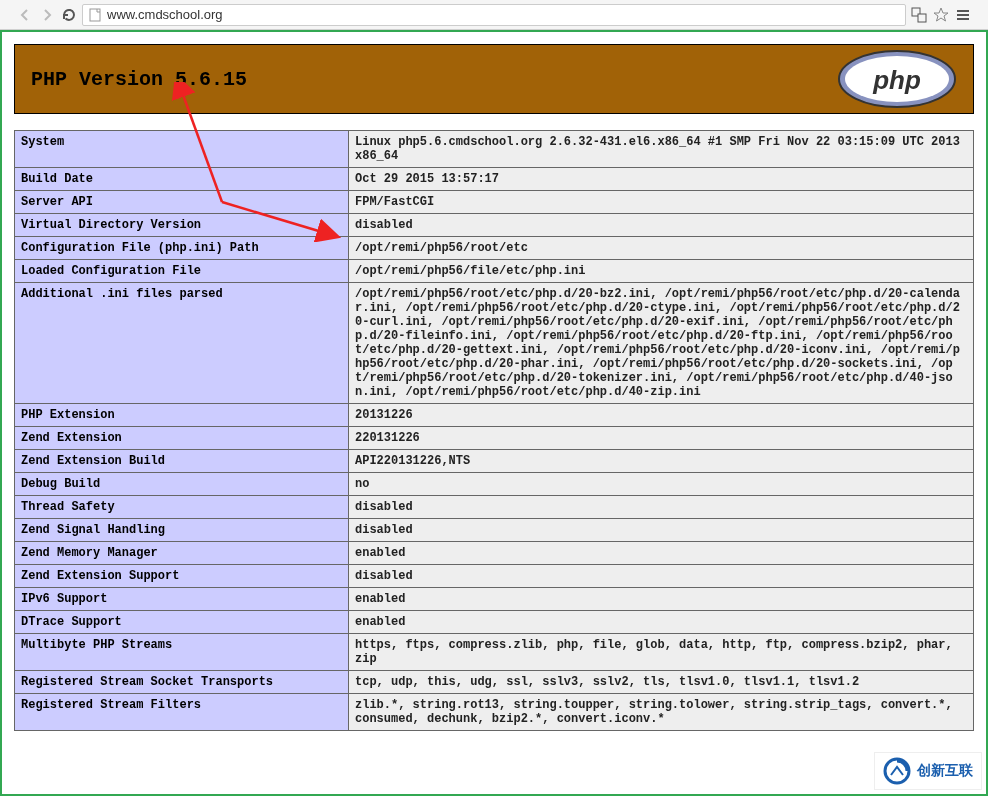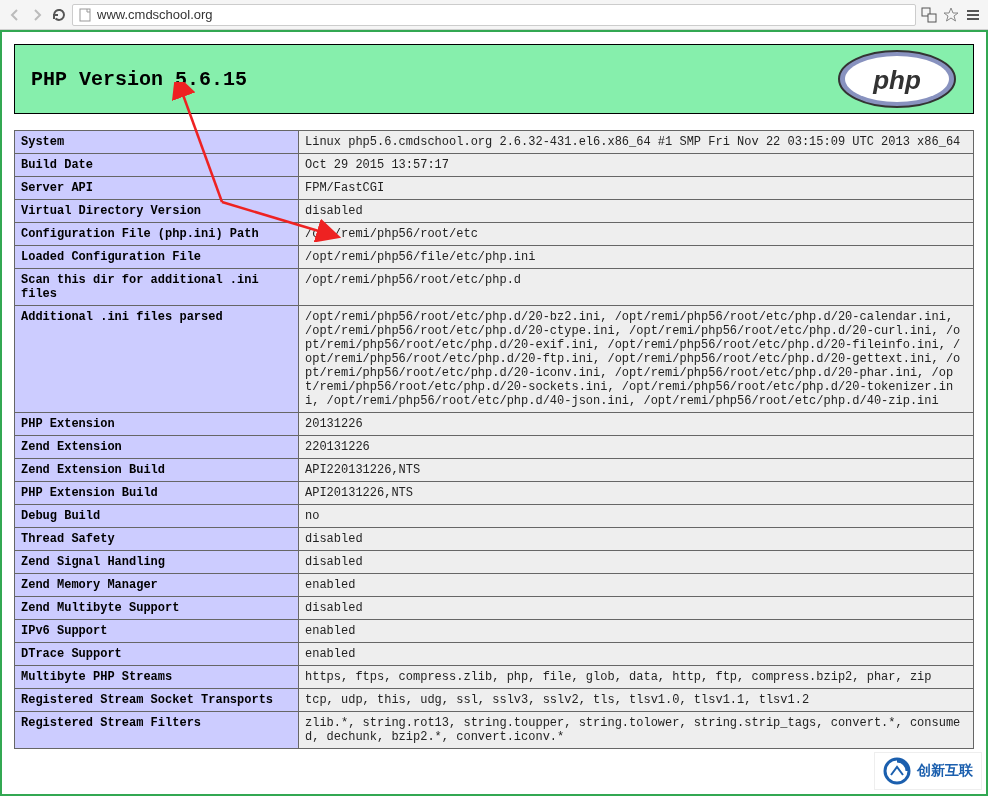--- a/index.html
+++ b/index.html
@@ -1,31 +1,31 @@
 <!DOCTYPE html>
 <html><head>
 <meta charset="utf-8">
 <style>
   * { box-sizing: border-box; }
   html, body { margin:0; padding:0; font-family: Arial, sans-serif; background:#fff; height:796px; width:988px; overflow:hidden;}
   
-  .chrome-bar { height:30px; background:#f5f5f5; border-bottom:1px solid #d0d0d0; display:flex; align-items:center; padding:0 6px; gap:4px;}
+  .chrome-bar { height:30px; background:#f5f5f5; border-bottom:1px solid #d0d0d0; display:flex; align-items:center; padding:0 16px; gap:4px;}
   .nav-btn { width:18px; height:18px; display:flex; align-items:center; justify-content:center; color:#999; }
   .nav-btn.enabled{color:#555;}
   .addr-bar { flex:1; height:22px; background:#fff; border:1px solid #ccc; border-radius:2px; display:flex; align-items:center; padding:0 6px; gap:6px; font-size:13px; color:#333;}
   .page-area { position:absolute; top:30px; left:0; right:0; bottom:0; overflow-y:scroll; background:#fff; border:2px solid #32a852; border-top:2px solid #32a852;}
   .page-inner { padding:12px 12px 40px 12px;}
   
-  .hdr { background:#86efac; border:1px solid #000; height:70px; display:flex; align-items:center; justify-content:space-between; padding:0 16px; margin-bottom:16px;}
+  .hdr { background:#a16207; border:1px solid #000; height:70px; display:flex; align-items:center; justify-content:space-between; padding:0 16px; margin-bottom:16px;}
   .hdr-title { font-family: "Courier New", monospace; font-weight:bold; font-size:20px; color:#000;}
   .php-logo { width:120px; height:60px;}
   table.info { width:100%; border-collapse:collapse; font-family:"Courier New", monospace; font-size:12px;}
   table.info td { border:1px solid #666; padding:4px 6px; vertical-align:top;}
-  td.e { background:#ccccff; font-weight:bold; width:284px;}
-  td.v { background:#eeeeee; color:#222; word-break:break-all;}
+  td.e { background:#ccccff; font-weight:bold; width:334px;}
+  td.v { background:#eeeeee; color:#222; word-break:break-all;font-weight:bold;}
   
   .arrow-overlay { position:absolute; top:50px; left:170px; width:190px; height:160px; pointer-events:none; z-index:5;}
   
   .watermark { position:absolute; bottom:6px; right:6px; background:rgba(255,255,255,0.9); display:flex; align-items:center; gap:6px; padding:4px 8px; border:1px solid #eee; z-index:20; font-size:14px;}
   .wm-logo { width:28px; height:28px;}
   
   .page-area::-webkit-scrollbar { width:14px; }
   .page-area::-webkit-scrollbar-track { background:#f0f0f0;}
   .page-area::-webkit-scrollbar-thumb { background:#c0c0c0; border-radius:2px;}
 </style>
@@ -106,61 +106,53 @@
           </tr>
           <tr>
             <td class="e">Configuration File (php.ini) Path</td>
             <td class="v">/opt/remi/php56/root/etc</td>
           </tr>
           <tr>
             <td class="e">Loaded Configuration File</td>
             <td class="v">/opt/remi/php56/file/etc/php.ini</td>
           </tr>
           <tr>
-            <td class="e">Scan this dir for additional .ini files</td>
-            <td class="v">/opt/remi/php56/root/etc/php.d</td>
-          </tr>
-          <tr>
             <td class="e">Additional .ini files parsed</td>
             <td class="v">/opt/remi/php56/root/etc/php.d/20-bz2.ini, /opt/remi/php56/root/etc/php.d/20-calendar.ini, /opt/remi/php56/root/etc/php.d/20-ctype.ini, /opt/remi/php56/root/etc/php.d/20-curl.ini, /opt/remi/php56/root/etc/php.d/20-exif.ini, /opt/remi/php56/root/etc/php.d/20-fileinfo.ini, /opt/remi/php56/root/etc/php.d/20-ftp.ini, /opt/remi/php56/root/etc/php.d/20-gettext.ini, /opt/remi/php56/root/etc/php.d/20-iconv.ini, /opt/remi/php56/root/etc/php.d/20-phar.ini, /opt/remi/php56/root/etc/php.d/20-sockets.ini, /opt/remi/php56/root/etc/php.d/20-tokenizer.ini, /opt/remi/php56/root/etc/php.d/40-json.ini, /opt/remi/php56/root/etc/php.d/40-zip.ini</td>
           </tr>
           <tr>
             <td class="e">PHP Extension</td>
             <td class="v">20131226</td>
           </tr>
           <tr>
             <td class="e">Zend Extension</td>
             <td class="v">220131226</td>
           </tr>
           <tr>
             <td class="e">Zend Extension Build</td>
             <td class="v">API220131226,NTS</td>
-          </tr>
-          <tr>
-            <td class="e">PHP Extension Build</td>
-            <td class="v">API20131226,NTS</td>
           </tr>
           <tr>
             <td class="e">Debug Build</td>
             <td class="v">no</td>
           </tr>
           <tr>
             <td class="e">Thread Safety</td>
             <td class="v">disabled</td>
           </tr>
           <tr>
             <td class="e">Zend Signal Handling</td>
             <td class="v">disabled</td>
           </tr>
           <tr>
             <td class="e">Zend Memory Manager</td>
             <td class="v">enabled</td>
           </tr>
           <tr>
-            <td class="e">Zend Multibyte Support</td>
+            <td class="e">Zend Extension Support</td>
             <td class="v">disabled</td>
           </tr>
           <tr>
             <td class="e">IPv6 Support</td>
             <td class="v">enabled</td>
           </tr>
           <tr>
             <td class="e">DTrace Support</td>
             <td class="v">enabled</td>
           </tr>

